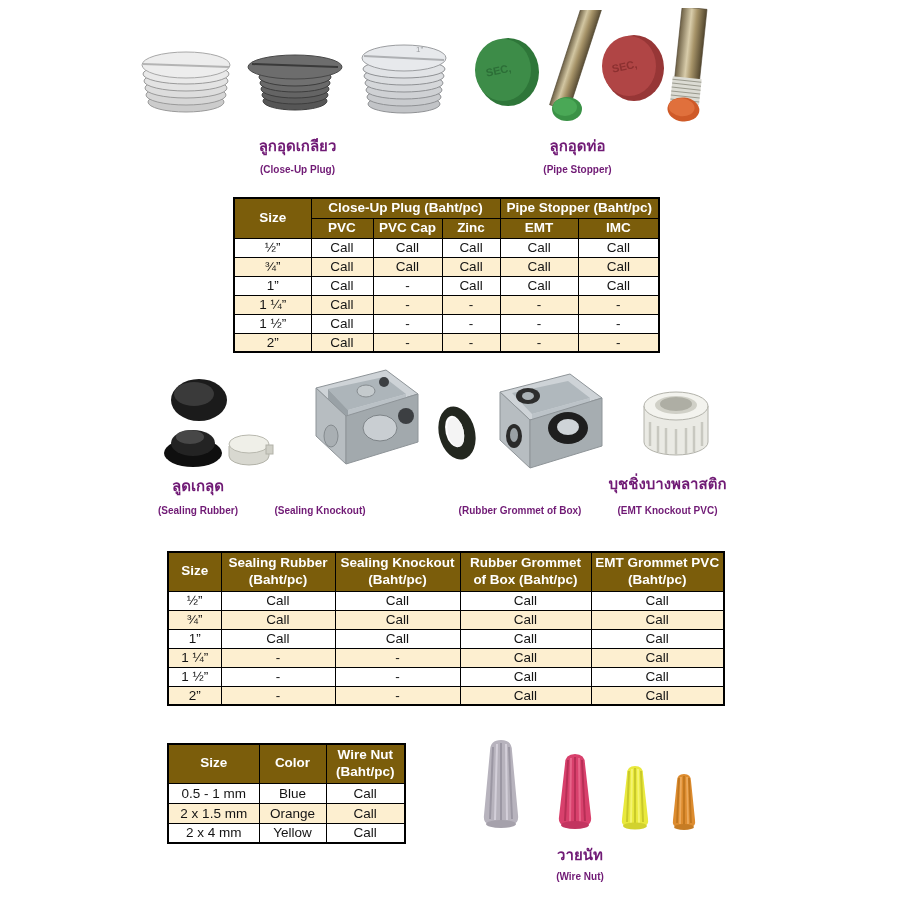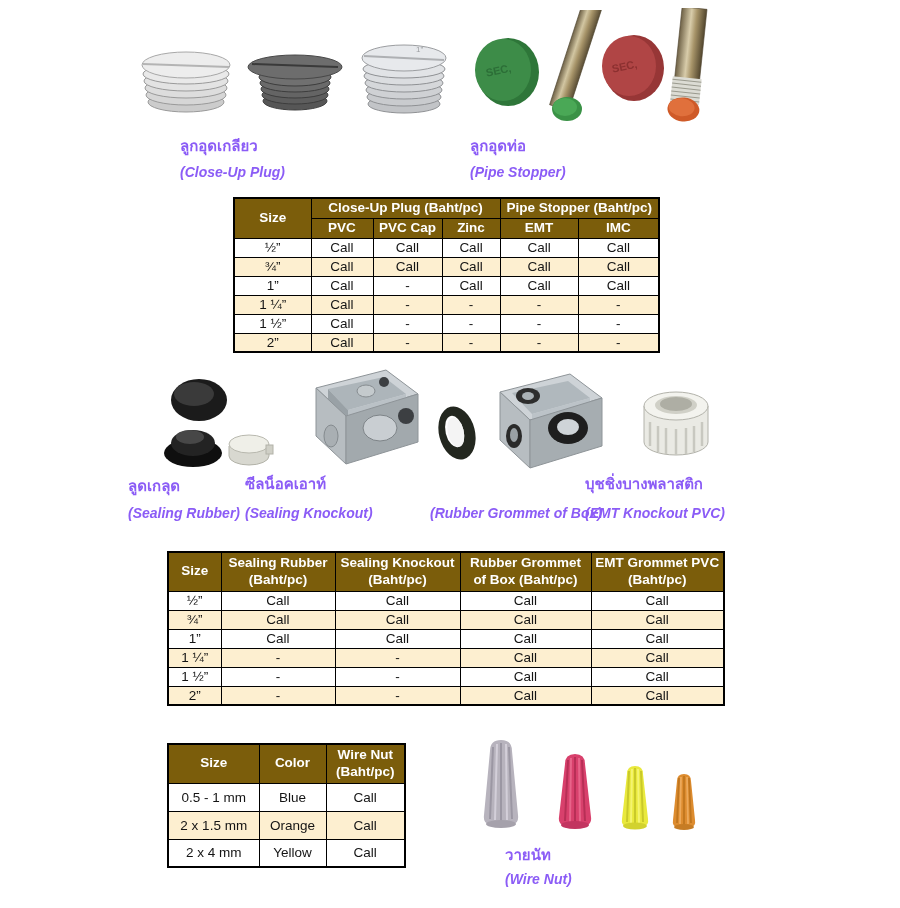--- a/index.html
+++ b/index.html
@@ -2,42 +2,42 @@
 <html><head>
 <meta charset="utf-8">
 <style>
   * { margin:0; padding:0; box-sizing:border-box; }
   html,body { background:#ffffff; }
   .page {
     position:relative; width:900px; height:908px; background:#ffffff;
     font-family:"Liberation Sans", sans-serif; color:#111; overflow:hidden;
   }
   .photo { position:absolute; }
-  .lbl { position:absolute; font-weight:700; color:#8b5cf6; }
+  .lbl { position:absolute; text-align:center; font-weight:700; color:#701a75; }
   .lbl-th { font-size:15px; }
-  .lbl-en { font-size:14px;font-style:italic; }
+  .lbl-en { font-size:10px; }
 
   table.price {
     position:absolute; border-collapse:collapse; table-layout:fixed;
     border:2px solid #000; font-family:"Liberation Sans", sans-serif;
   }
   table.price th, table.price td {
     border:1px solid #000; text-align:center; vertical-align:middle;
     padding:0 2px; overflow:hidden;
   }
   table.price th {
     background:#7B5D0B; color:#ffffff; font-weight:700; font-size:13.5px; line-height:1.25;
   }
   table.price td { font-size:13.5px; color:#141414; background:#ffffff; }
   table.price tbody tr:nth-child(even) td { background:#FDEFD0; }
   .t1 td { height:19px; }
   .t1 thead tr th { height:20px; }
   .t2 td { height:19px; }
   .t2 thead th { height:39px; }
-  .t3 td { height:28px; font-size:14px;margin-top:8px; }
+  .t3 td { height:20px; font-size:14px;margin-top:8px; }
   .t3 thead th { height:39px; }
 </style>
 </head>
 <body>
 
 <div class="page">
 
   <div class="photo" style="left:138px;top:45px">
     <svg width="96" height="70" viewBox="0 0 96 70">
       <g stroke="#9a9a9a" stroke-width="1">
@@ -296,21 +296,20 @@
         <line x1="68" y1="40" x2="68" y2="64"></line>
       </g>
       <ellipse cx="42" cy="24" rx="32" ry="14" fill="#f3f3ee" stroke="#b2b2aa"></ellipse>
       <ellipse cx="42" cy="23" rx="21" ry="9" fill="#d0d0c7"></ellipse>
       <ellipse cx="42" cy="22" rx="16" ry="7" fill="#aeaea4"></ellipse>
     </svg>
   </div>
 
   <div class="lbl lbl-th" style="left:128px;top:474px;width:140px">ลูดเกลุด</div>
   <div class="lbl lbl-en" style="left:128px;top:505px;width:140px">(Sealing Rubber)</div>
-  <div class="lbl lbl-th" style="left:245px;top:472px;width:150px">ซีลน็อคเอาท์</div>
   <div class="lbl lbl-en" style="left:245px;top:505px;width:150px">(Sealing Knockout)</div>
   <div class="lbl lbl-en" style="left:430px;top:505px;width:180px">(Rubber Grommet of Box)</div>
   <div class="lbl lbl-th" style="left:585px;top:472px;width:165px">บุชชิ่งบางพลาสติก</div>
   <div class="lbl lbl-en" style="left:585px;top:505px;width:165px">(EMT Knockout PVC)</div>
 
   <table class="price t2" style="left:167px;top:551px;width:556px">
     <colgroup>
       <col style="width:53px">
         <col style="width:114px">
         <col style="width:125px">

